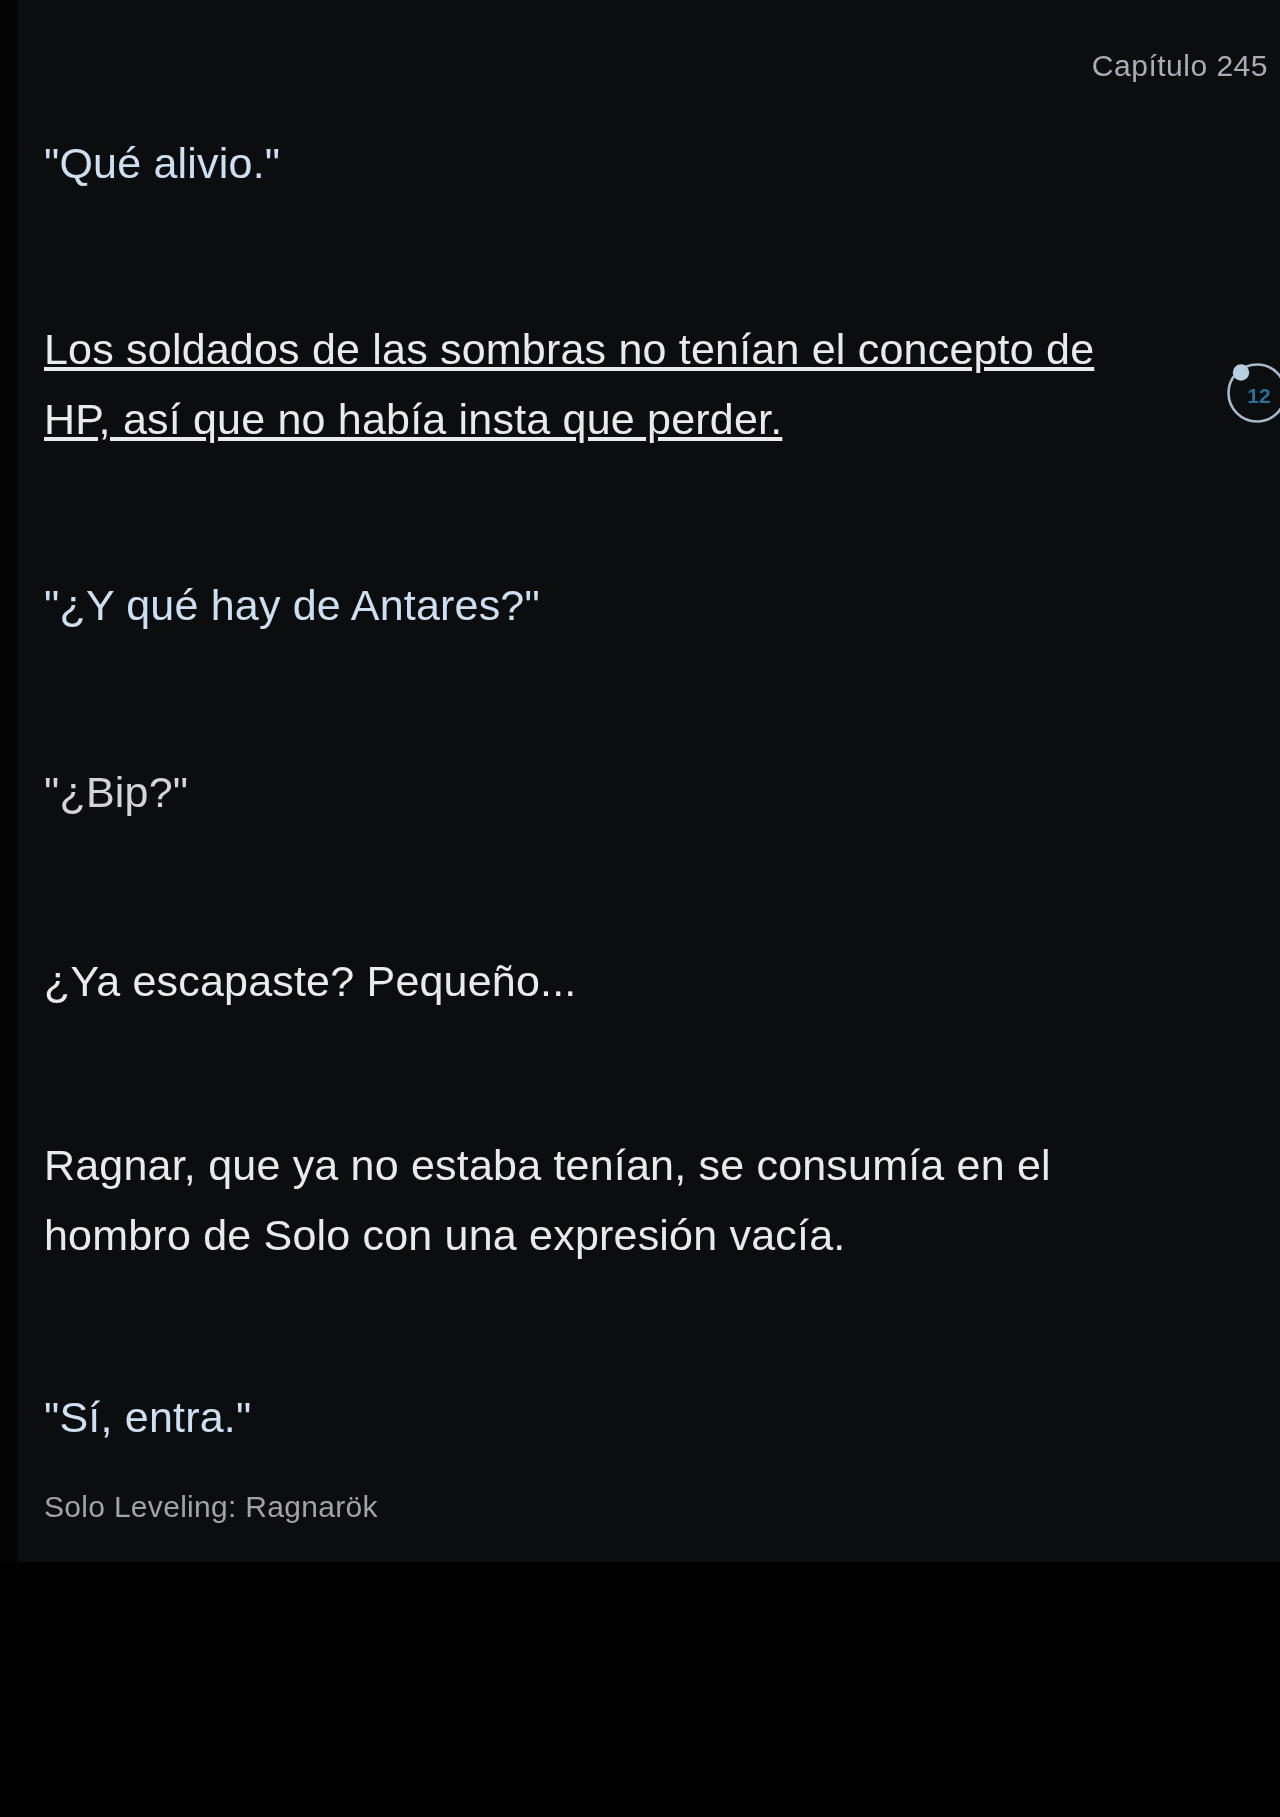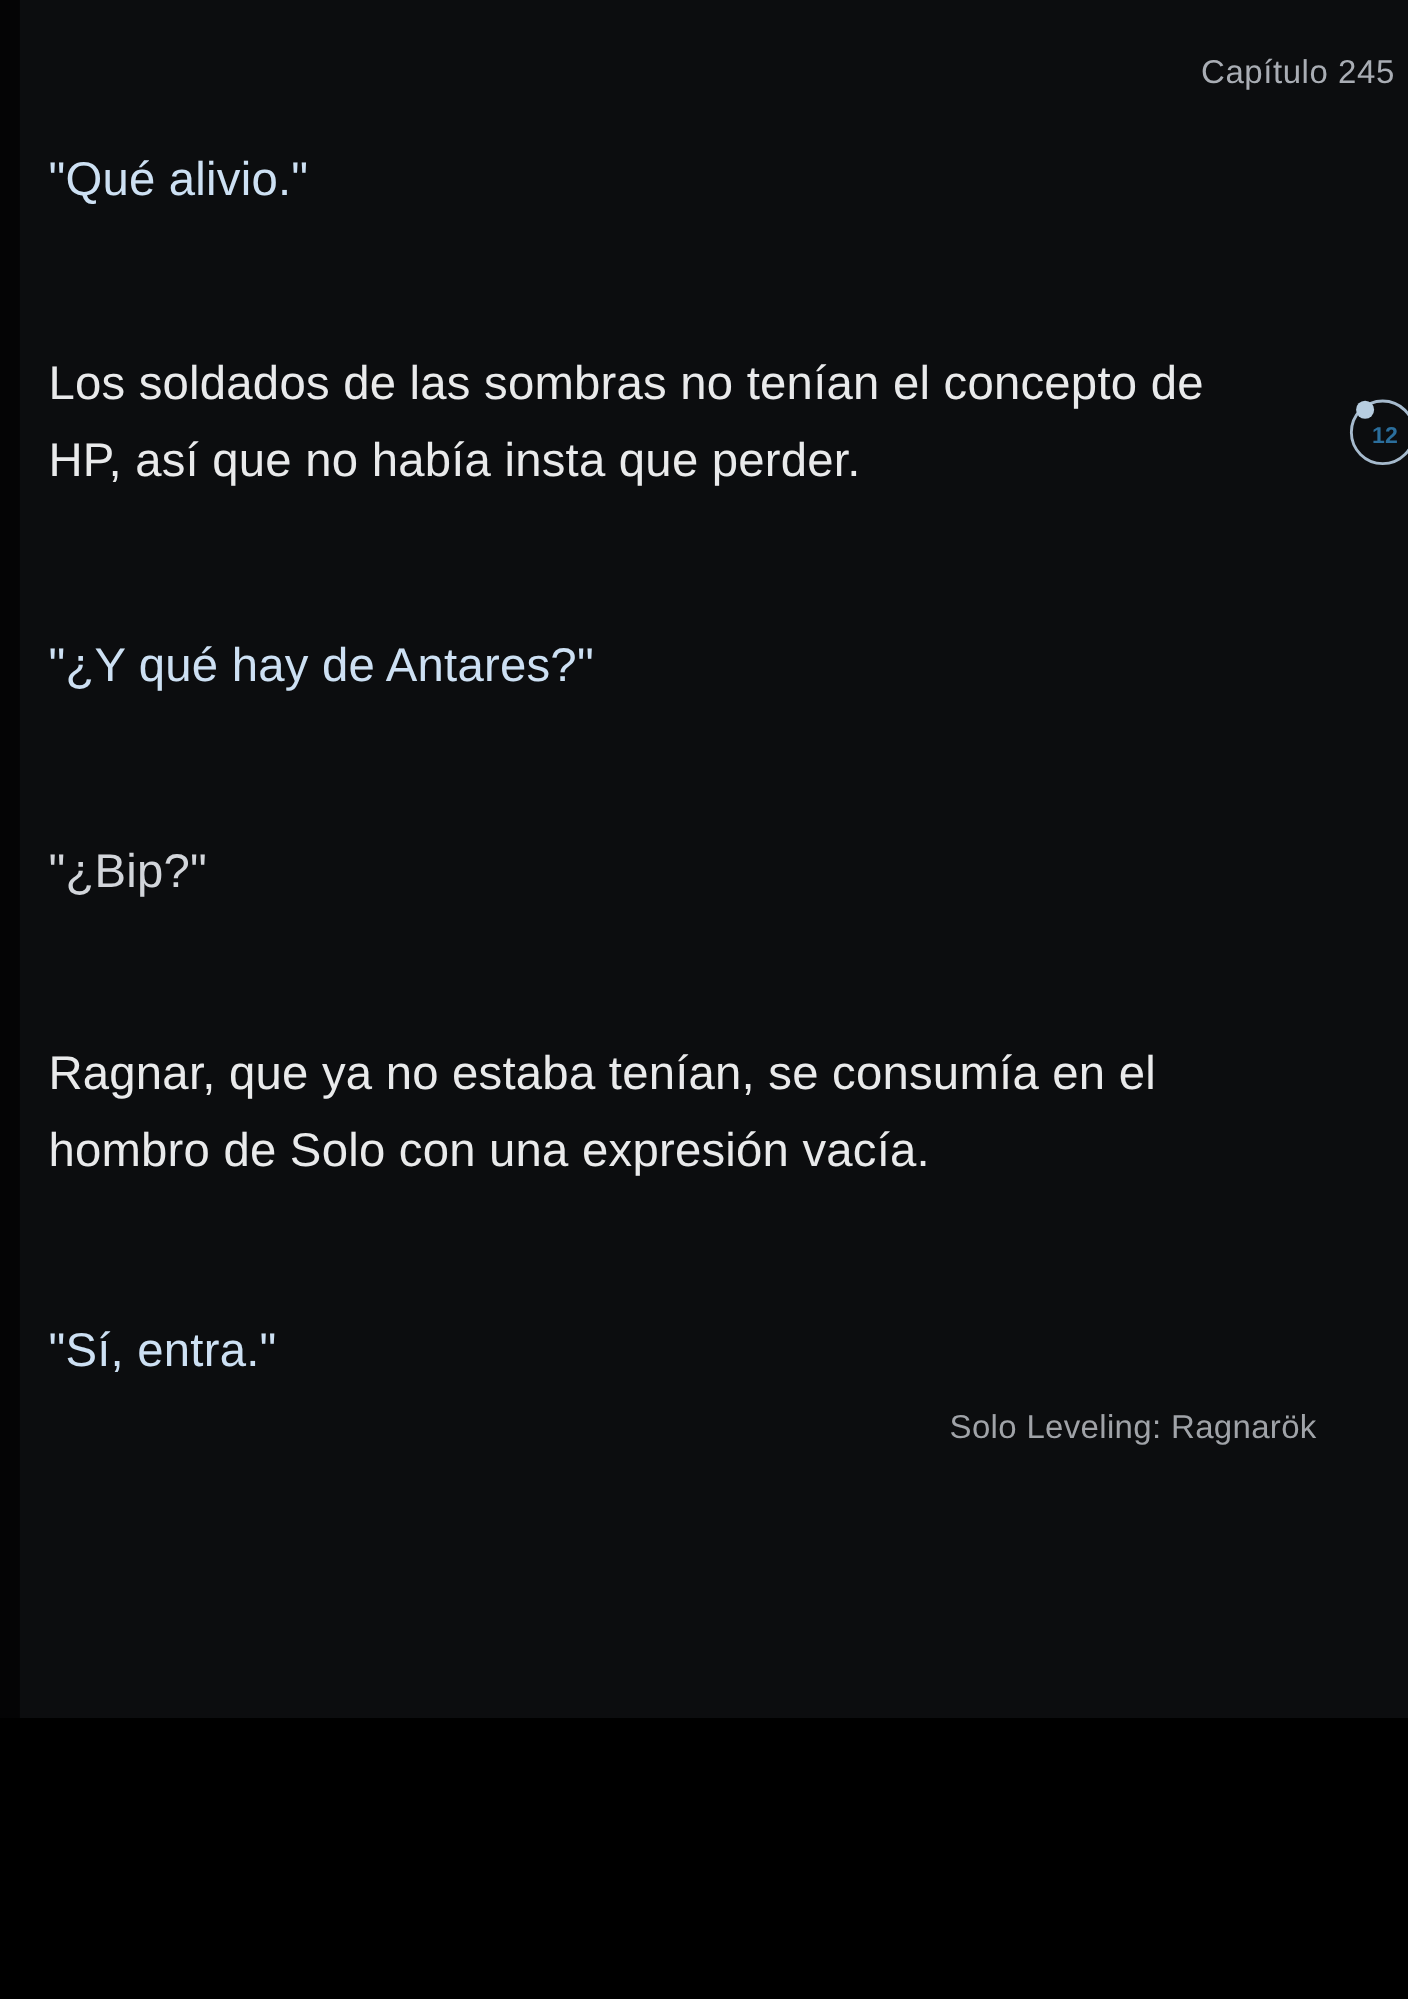--- a/index.html
+++ b/index.html
@@ -44,42 +44,41 @@
   }
   .content p span { display: block; white-space: nowrap; }
 
   .dialogue   { color: #cde0f3; }
   .dialogue-2 { color: #d2d5da; }
   .narration  { color: #e9eaeb; }
   .system     { color: #29a6e5; text-align: center; }
   .system span { white-space: normal; }
 
   .p1 { margin-top: 42px; }
-  .p2 { margin-top: 116px; }
+  .p2 { margin-top: 116px; text-decoration: underline; }
   .p3 { margin-top: 116px; }
   .p4 { margin-top: 117px; }
   .p5 { margin-top: 119px; }
   .p6 { margin-top: 117px; }
   .p7 { margin-top: 114px; }
   .p8 { margin-top: 112px; }
 
   .progress-badge {
     position: absolute;
     left: 1226px;
     top: 362px;
     width: 62px;
     height: 62px;
     cursor: pointer;
   }
 
   .page-footer {
-    margin-top: 15px;
+    margin-top: 35px;
     padding-right: 43px;
     display: flex;
-    justify-content: flex-end;
     gap: 49px;
     font-size: 30px;
     line-height: 40px;
     color: #a0a3a8;
     letter-spacing: 0.3px;
   }
 </style>
 </head>
 <body>
 
@@ -101,20 +100,23 @@
     </p>
 
     <p class="dialogue p3">
       <span>"¿Y qué hay de Antares?"</span>
     </p>
 
     <p class="dialogue-2 p4">
       <span>"¿Bip?"</span>
     </p>
 
+    <p class="narration p5">
+      <span>¿Ya escapaste? Pequeño...</span>
+    </p>
 
 
     <p class="narration p7">
       <span>Ragnar, que ya no estaba tenían, se consumía en el</span>
       <span>hombro de Solo con una expresión vacía.</span>
     </p>
 
     <p class="dialogue p8">
       <span>"Sí, entra."</span>
     </p>

